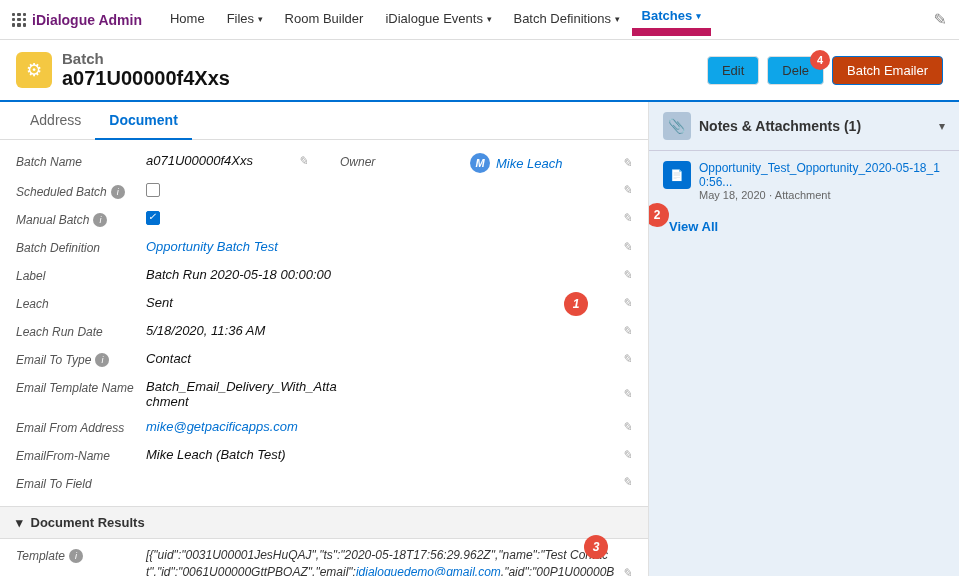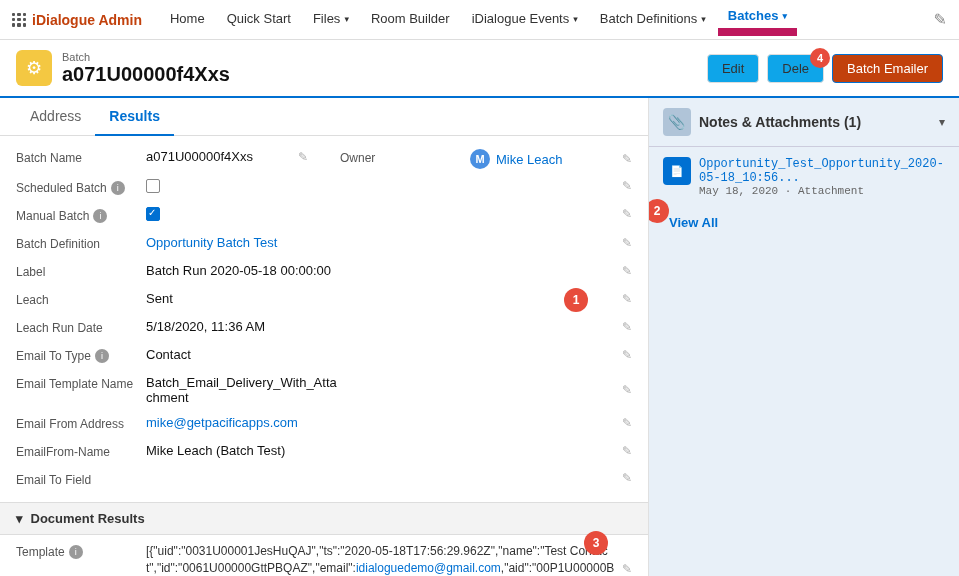--- a/index.html
+++ b/index.html
@@ -9,21 +9,21 @@
     .top-nav {
       background: #fff;
       border-bottom: 1px solid #ddd;
       height: 40px;
       display: flex;
       align-items: center;
       padding: 0 12px;
       gap: 18px;
     }
     .top-nav .app-icon {
-      display: flex; align-items: center; gap: 6px; font-weight: 700; font-size: 14px; color: #c2410c;
+      display: flex; align-items: center; gap: 6px; font-weight: 700; font-size: 14px; color: #701a75;
     }
     .grid-icon { display: grid; grid-template-columns: 1fr 1fr 1fr; gap: 2px; width: 14px; height: 14px; }
     .grid-icon span { background: #555; border-radius: 1px; }
     .nav-links { display: flex; align-items: center; gap: 2px; flex: 1; }
     .nav-link {
       padding: 0 10px; height: 33px; display: flex; align-items: center; gap: 4px;
       font-size: 13px; color: #333; cursor: pointer; white-space: nowrap; border-bottom: 2px solid transparent;
     }
     .nav-link.active { border-bottom: 8px solid #be185d; color: #0070d2; font-weight: 600; }
     .nav-link .caret { font-size: 9px; }
@@ -37,21 +37,21 @@
       align-items: center;
       justify-content: space-between;
       border-bottom: 2px solid #0070d2;
     }
     .batch-header-left { display: flex; align-items: center; gap: 10px; }
     .batch-icon {
       width: 36px; height: 36px; background: #f4c842; border-radius: 6px;
       display: flex; align-items: center; justify-content: center; color: #fff; font-size: 18px;
     }
     .batch-title-block { display: flex; flex-direction: column; }
-    .batch-label { font-size: 11px; color: #666; }
+    .batch-label { font-size: 15px; color: #666; font-weight: bold; }
     .batch-id { font-size: 20px; font-weight: 600; color: #111; }
     .batch-header-actions { display: flex; align-items: center; gap: 8px; }
     .btn {
       padding: 6px 14px; border-radius: 4px; font-size: 13px; cursor: pointer;
       border: 1px solid #ddd; background: #0ea5e9; color: #333;
     }
     .btn-primary { background: #c2410c; color: #fff; border-color: #0070d2; }
     .badge-num {
       width: 20px; height: 20px; background: #e74c3c; color: #fff; border-radius: 50%;
       display: flex; align-items: center; justify-content: center; font-size: 11px; font-weight: 700;
@@ -81,21 +81,21 @@
       padding: 0 16px;
     }
     .tab {
       padding: 10px 14px; font-size: 14px; cursor: pointer; color: #666; border-bottom: 2px solid transparent; margin-bottom: -1px;
     }
     .tab.active { color: #0070d2; border-bottom: 2px solid #0070d2; font-weight: 600; }
 
     
     .fields-container { padding: 8px 0; }
     .field-row {
-      display: flex; align-items: flex-start; padding: 5px 16px; min-height: 28px;
+      display: flex; align-items: flex-start; padding: 5px 16px; min-height: 28px; font-style: italic;
     }
     .field-label {
       width: 130px; min-width: 130px; color: #555; font-size: 12px; padding-top: 2px;
       display: flex; align-items: center; gap: 4px;
     }
     .field-value {
       flex: 1; color: #111; font-size: 13px; display: flex; align-items: center; gap: 6px;
     }
     .field-value a { color: #0070d2; text-decoration: none; }
     .field-edit-icon { margin-left: auto; color: #aaa; font-size: 12px; cursor: pointer; }
@@ -147,21 +147,21 @@
     }
     .notes-dropdown { color: #555; cursor: pointer; font-size: 12px; }
 
     .attachment-item {
       padding: 10px 14px; display: flex; align-items: flex-start; gap: 8px; background: #e8f0f8;
     }
     .attachment-icon {
       width: 28px; height: 28px; background: #0070d2; border-radius: 4px;
       display: flex; align-items: center; justify-content: center; color: #fff; font-size: 11px; min-width: 28px;
     }
-    .attachment-info { flex: 1; font-family: Liberation Mono, monospace; }
+    .attachment-info { flex: 1; }
     .attachment-name { font-size: 12px; color: #0070d2; cursor: pointer; word-break: break-all; }
     .attachment-meta { font-size: 11px; color: #666; }
 
     .view-all-btn {
       display: flex; align-items: center; gap: 4px; color: #0070d2; font-size: 13px;
       cursor: pointer; padding: 8px 14px; font-weight: 500; position: relative;
     }
 
     
     .rel { position: relative; }
@@ -179,21 +179,20 @@
         <span></span>
         <span></span>
       <span></span>
         <span></span>
         <span></span>
     </div>
     <span>iDialogue Admin</span>
   </div>
   <div class="nav-links">
     <div class="nav-link">Home</div>
-    <div class="nav-link">Quick Start</div>
     <div class="nav-link">
       <span>Files</span>
       <span class="caret">▾</span>
     </div>
     <div class="nav-link">Room Builder</div>
     <div class="nav-link">
       <span>iDialogue Events</span>
       <span class="caret">▾</span>
     </div>
     <div class="nav-link">
@@ -225,21 +224,21 @@
     <button class="btn btn-primary">Batch Emailer</button>
   </div>
 </div>
 
 <div class="main-content">
 
   <div class="left-panel">
 
     <div class="tabs">
       <div class="tab">Address</div>
-      <div class="tab active">Results</div>
+      <div class="tab active">Document</div>
     </div>
 
     <div class="fields-container">
 
       <div style="display:flex;">
         <div class="field-row" style="flex:1;">
           <div class="field-label">Batch Name</div>
           <div class="field-value">
             <span>a071U00000f4Xxs</span>
             <span class="field-edit-icon">✎</span>

